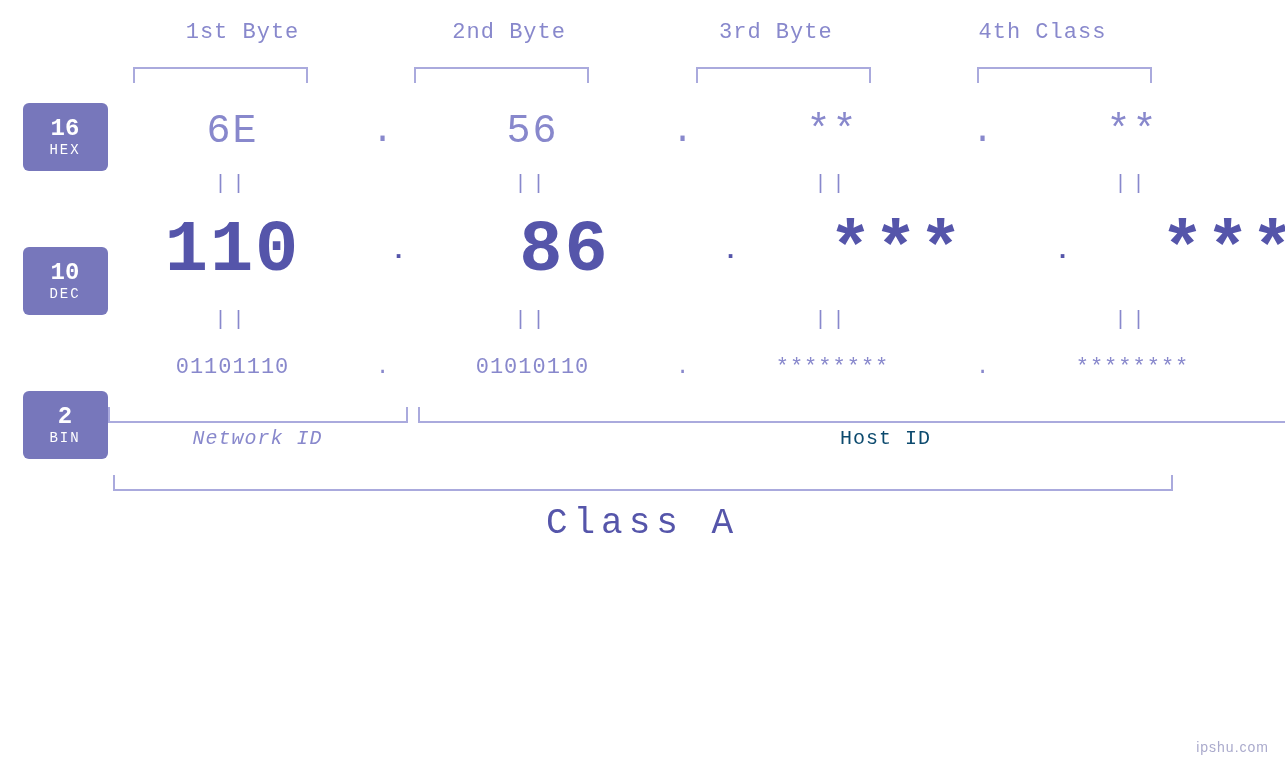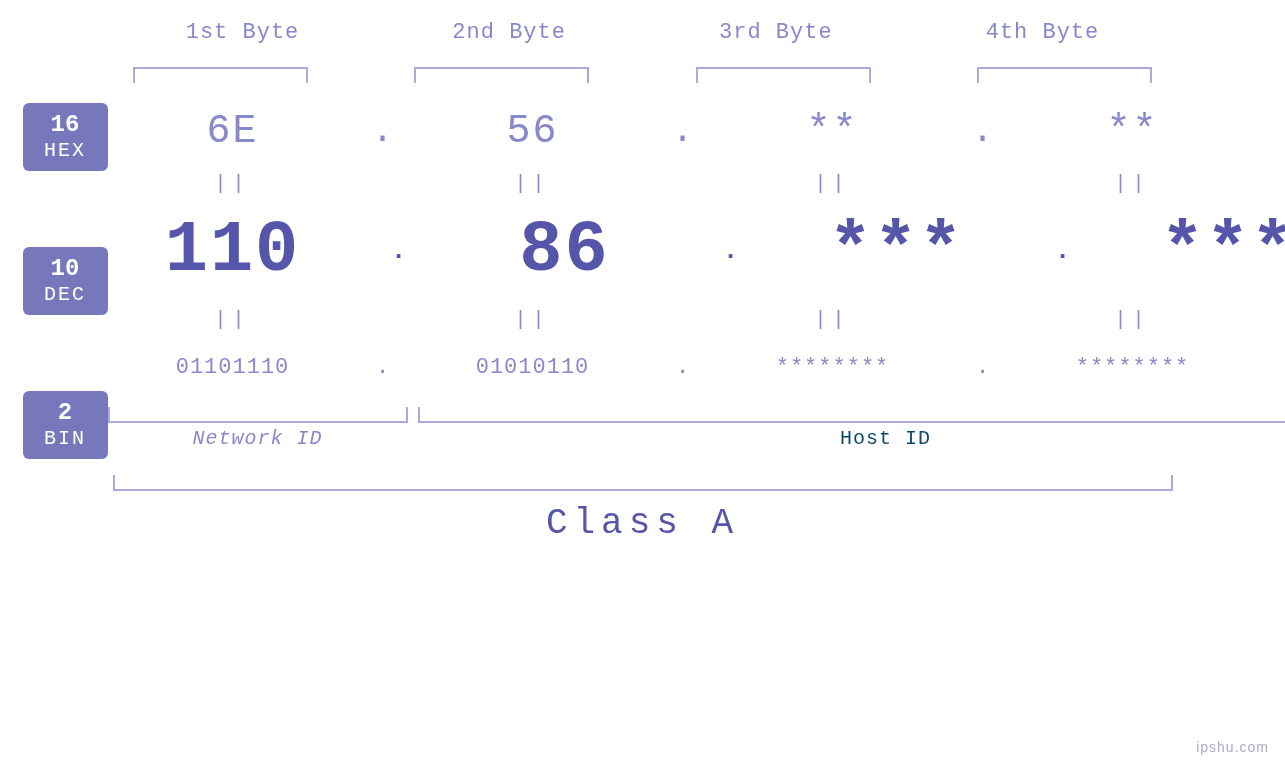--- a/index.html
+++ b/index.html
@@ -35,21 +35,21 @@
       margin-bottom: 0px;
     }
 
     .base-number {
       font-size: 24px;
       font-weight: bold;
       line-height: 1.1;
     }
 
     .base-label {
-      font-size: 20px;
+      font-size: 14px;
       letter-spacing: 2px;
     }
 
     
     .hex-value {
       color: #8888cc;
       font-size: 40px;
       font-family: 'Courier New', Courier, monospace;
       letter-spacing: 2px;
     }
@@ -204,21 +204,21 @@
   </style>
 </head>
 <body>
 
 <div class="full-layout">
 
   <div class="headers-row">
     <div class="byte-header">1st Byte</div>
     <div class="byte-header">2nd Byte</div>
     <div class="byte-header">3rd Byte</div>
-    <div class="byte-header">4th Byte</div>
+    <div class="byte-header">4th Class</div>
   </div>
 
   <div class="top-bracket-row">
     <div class="top-bracket"></div>
     <div class="top-bracket"></div>
     <div class="top-bracket"></div>
     <div class="top-bracket"></div>
   </div>
 
   <div class="content-row">

